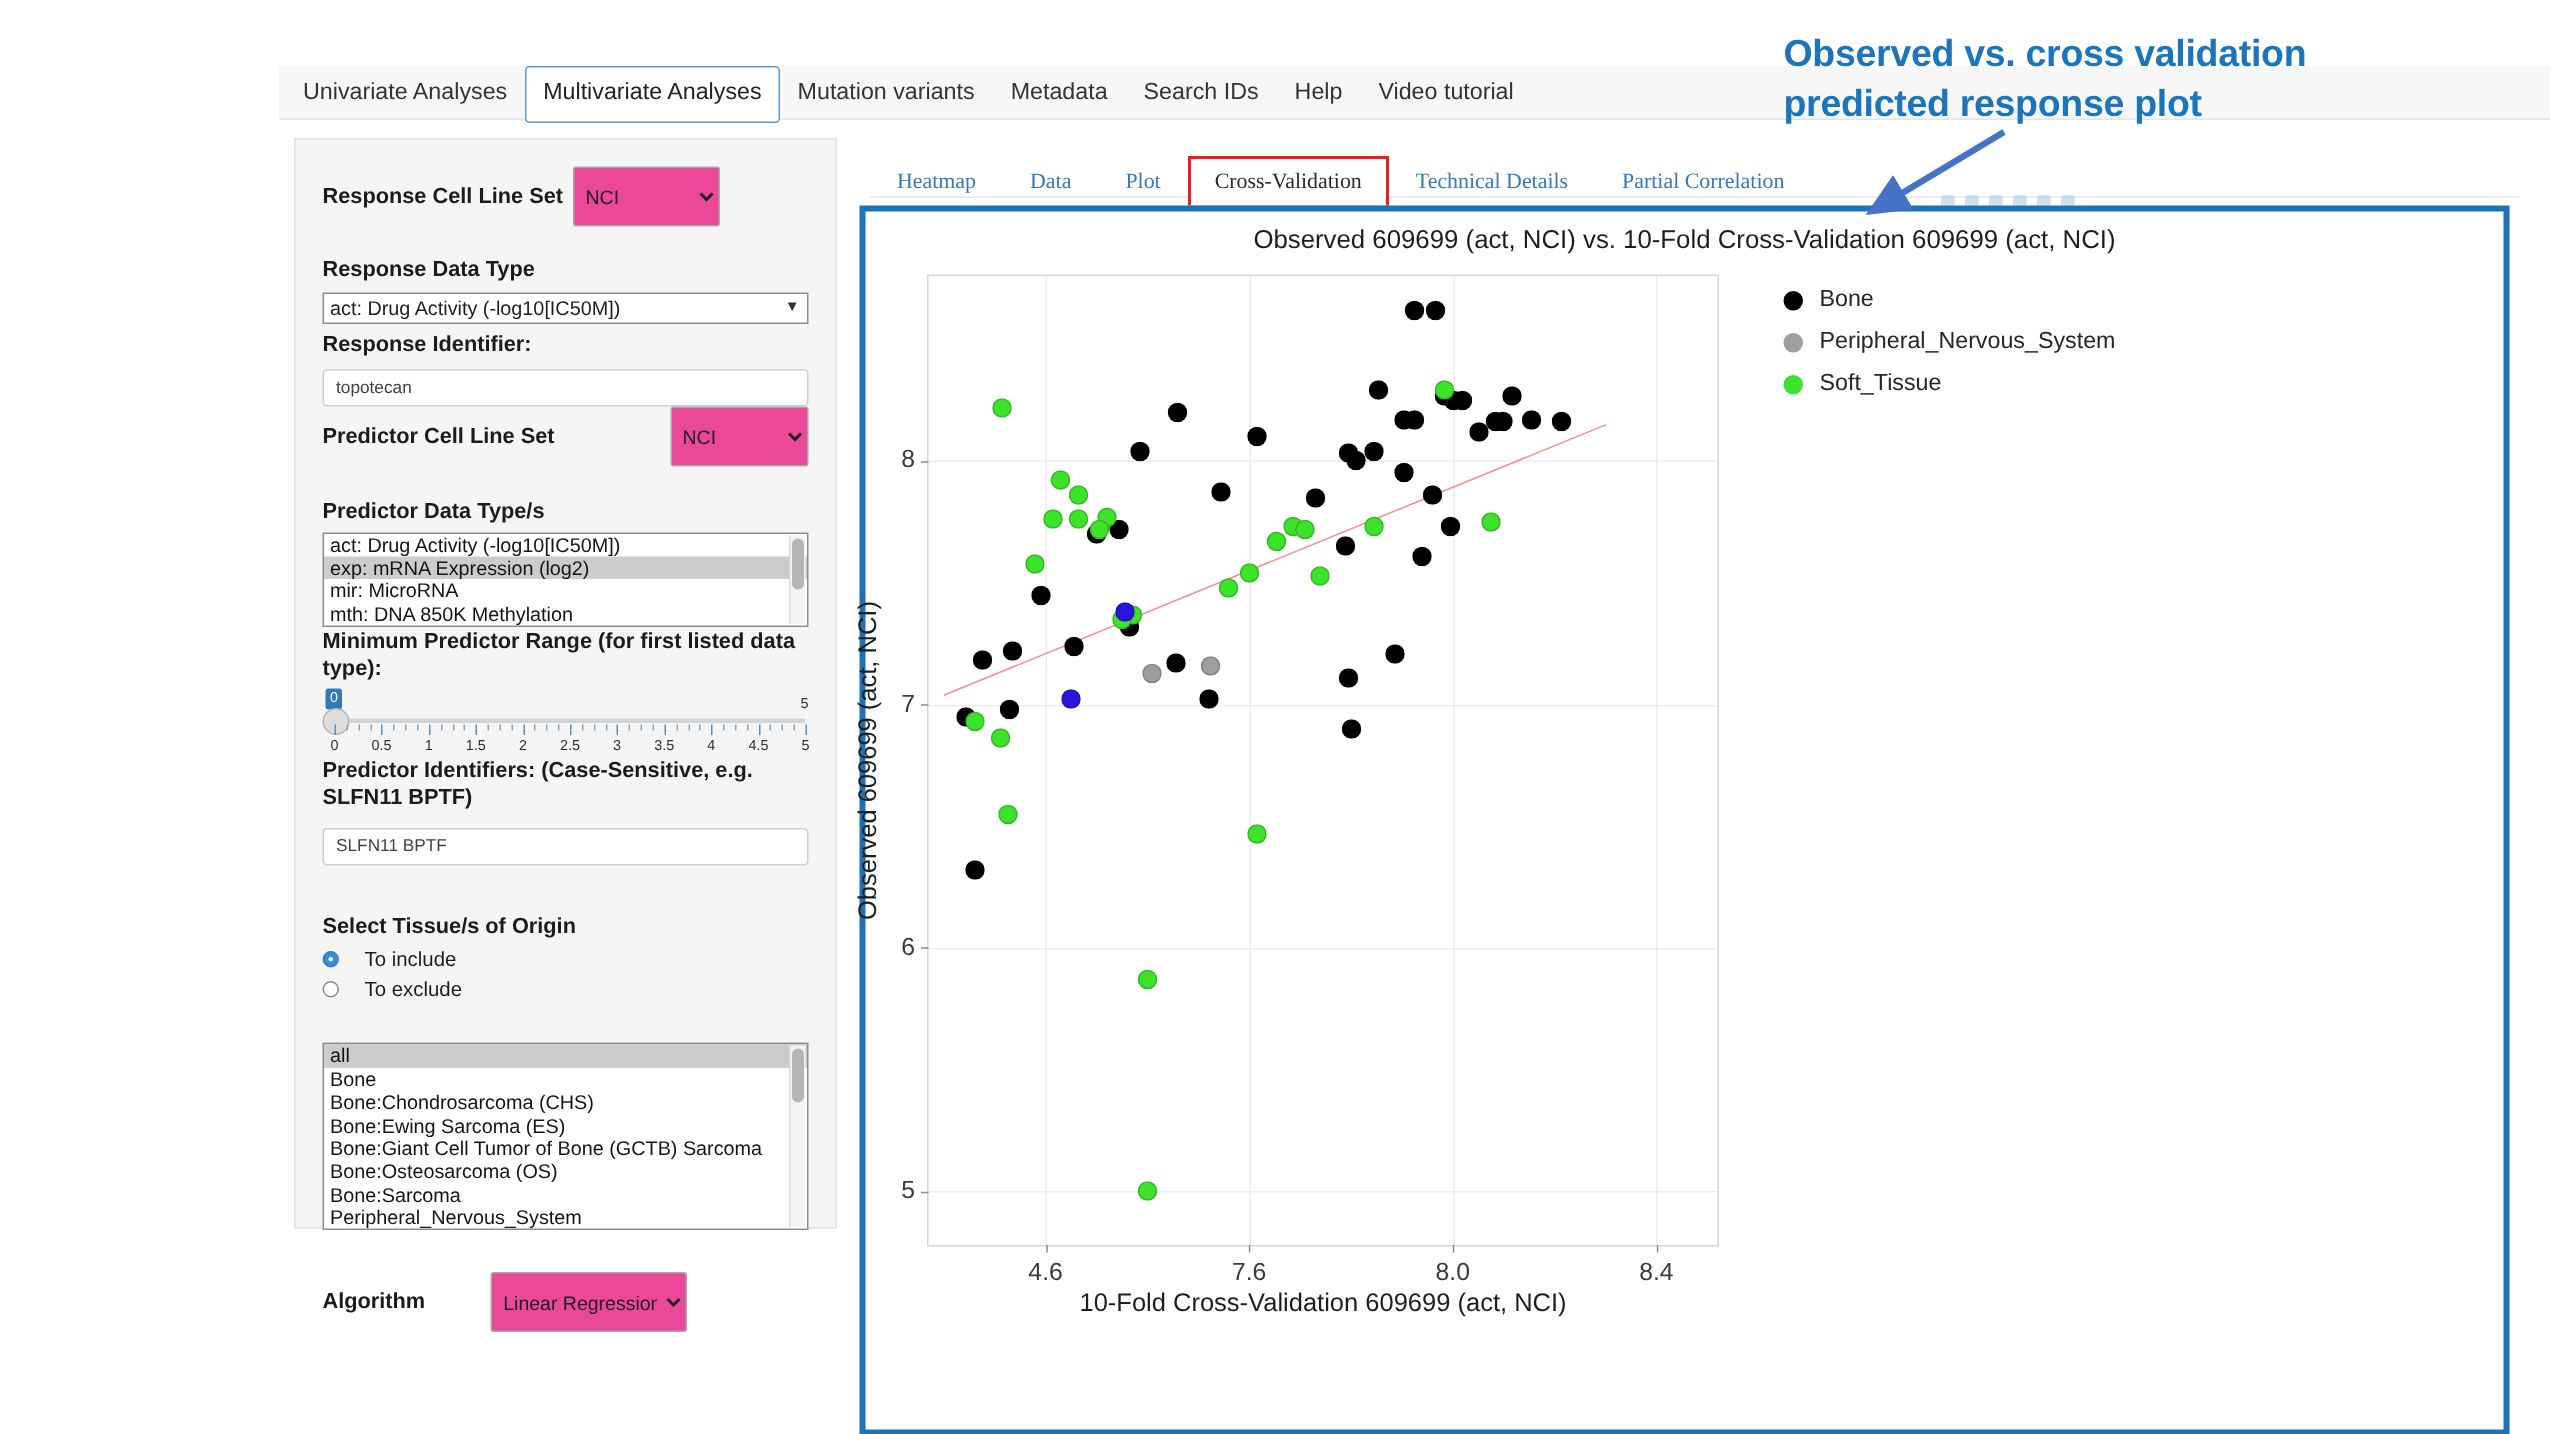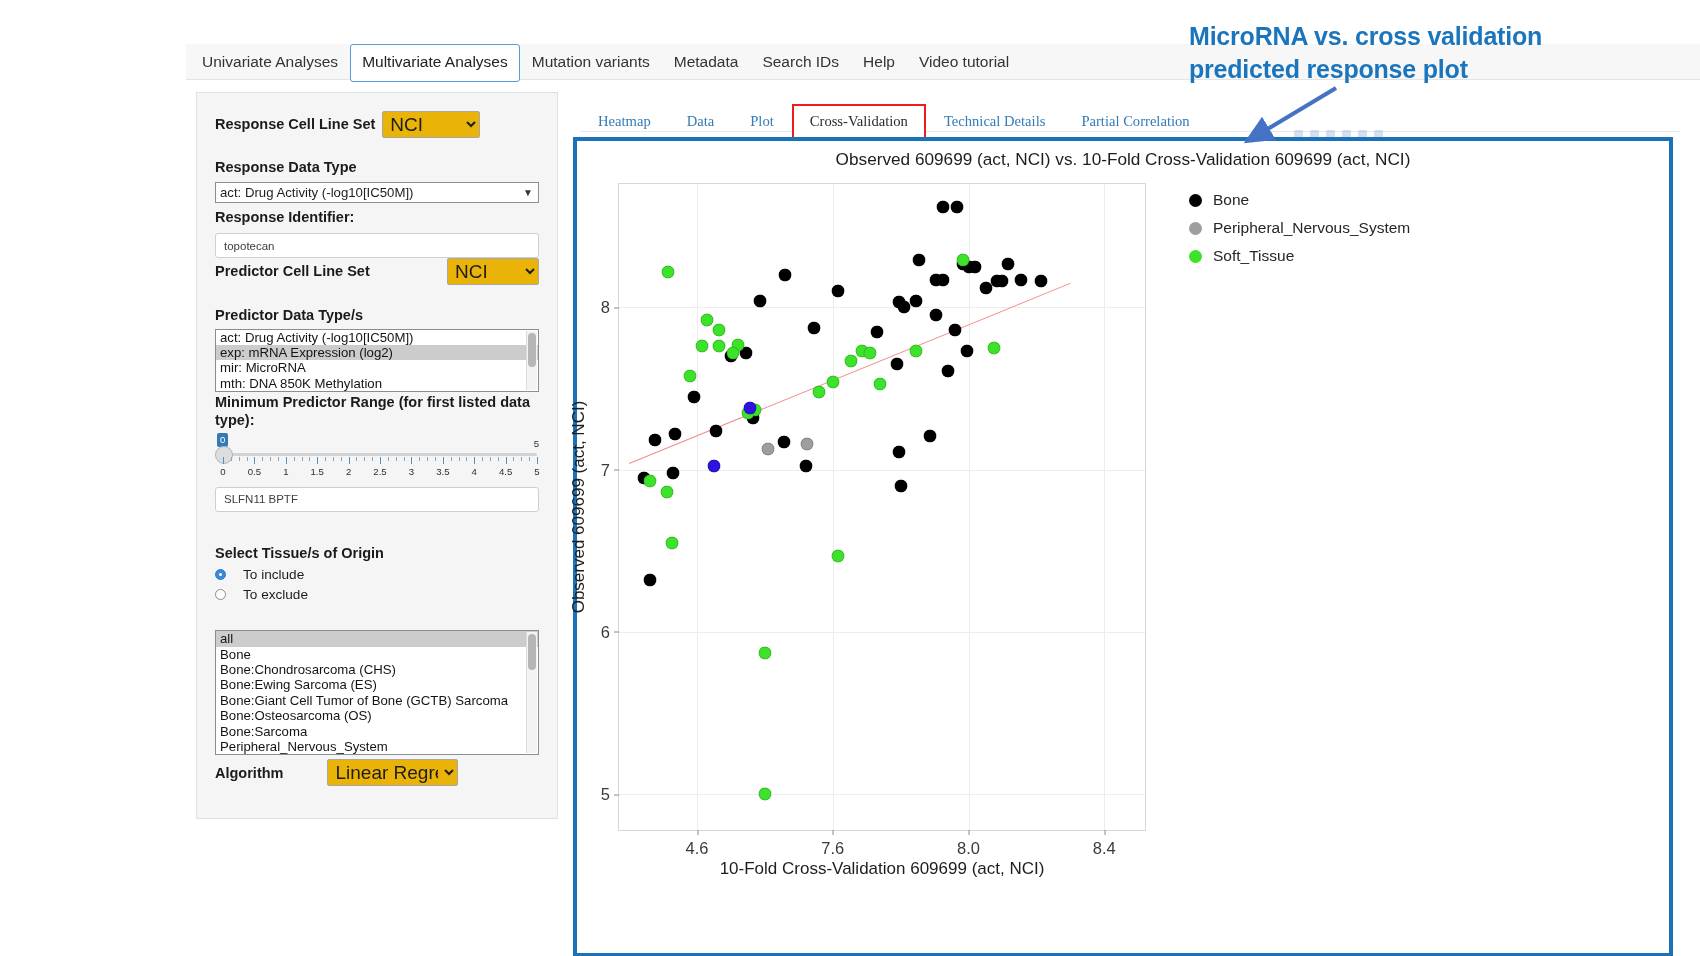--- a/index.html
+++ b/index.html
@@ -49,25 +49,25 @@
   }
   .panel-inner { padding: 16px 18px 0 18px; }
   .lbl {
     font-size: 14.5px; font-weight: bold; color: #1b1b1b;
     line-height: 1.28; margin: 0;
   }
   .row-inline { display: flex; align-items: center; gap: 7px; }
 
   select.sel {
     font-family: "Liberation Sans", sans-serif;
-    font-size: 19px; color: #1d1d1d;
-    background: #eab308;
+    font-size: 13px; color: #1d1d1d;
+    background: #ec4899;
     border: 1px solid #a8a8a8;
     border-radius: 2px;
-    height: 27px;
+    height: 40px;
     padding: 1px 3px;
   }
   .sel-w1 { width: 98px; }
   .sel-w2 { width: 92px; }
   .sel-alg { width: 131px; }
 
   .fake-select {
     width: 100%; height: 21px;
     background: #ffffff;
     border: 1px solid #8d8d8d;
@@ -420,20 +420,21 @@
           <span style="left:40%">2</span>
           <span style="left:50%">2.5</span>
           <span style="left:60%">3</span>
           <span style="left:70%">3.5</span>
           <span style="left:80%">4</span>
           <span style="left:90%">4.5</span>
           <span style="left:100%">5</span>
         </div>
       </div>
 
+      <div class="lbl" style="margin-top:2px;">Predictor Identifiers: (Case-Sensitive, e.g. SLFN11 BPTF)</div>
       <input class="txtbox" style="margin-top: 10px;" value="SLFN11 BPTF">
 
       <div class="lbl" style="margin-top:32px;">Select Tissue/s of Origin</div>
 
       <div class="radio-row">
         <span class="radio on"></span>
         <span class="radio-lbl">To include</span>
       </div>
       <div class="radio-row">
         <span class="radio"></span>
@@ -447,21 +448,21 @@
         <div class="opt">Bone:Ewing Sarcoma (ES)</div>
         <div class="opt">Bone:Giant Cell Tumor of Bone (GCTB) Sarcoma</div>
         <div class="opt">Bone:Osteosarcoma (OS)</div>
         <div class="opt">Bone:Sarcoma</div>
         <div class="opt">Peripheral_Nervous_System</div>
         <div class="lb-scroll">
           <div class="lb-thumb" style="top:2px; height:36px;"></div>
         </div>
       </div>
 
-      <div class="row-inline" style="margin-top:4px;gap:44px;">
+      <div class="row-inline" style="margin-top:28px;gap:44px;">
         <span class="lbl">Algorithm</span>
         <select class="sel sel-alg">
           <option>Linear Regression</option>
         </select>
       </div>
 
     </div>
   </div>
 
   <div class="subtab-rule"></div>
@@ -592,21 +593,21 @@
         <span class="legend-dot" style="background:#9e9e9e"></span>
         <span class="legend-lbl">Peripheral_Nervous_System</span>
       </div>
       <div class="legend-item">
         <span class="legend-dot" style="background:#3de32a"></span>
         <span class="legend-lbl">Soft_Tissue</span>
       </div>
     </div>
   </div>
 
-  <div class="callout">MicroRNA vs. cross validation predicted response plot</div>
+  <div class="callout">Observed vs. cross validation predicted response plot</div>
   <svg class="callout-arrow" width="110" height="62">
     <defs>
       <marker id="ah" markerWidth="7" markerHeight="7" refX="3.6" refY="3.2" orient="auto">
         <path d="M0,0 L7,3.2 L0,6.4 z" fill="#4472c4"></path>
       </marker>
     </defs>
     <line x1="96" y1="4" x2="16" y2="52" stroke="#4472c4" stroke-width="4.2" marker-end="url(#ah)"></line>
   </svg>
 
 </div>

